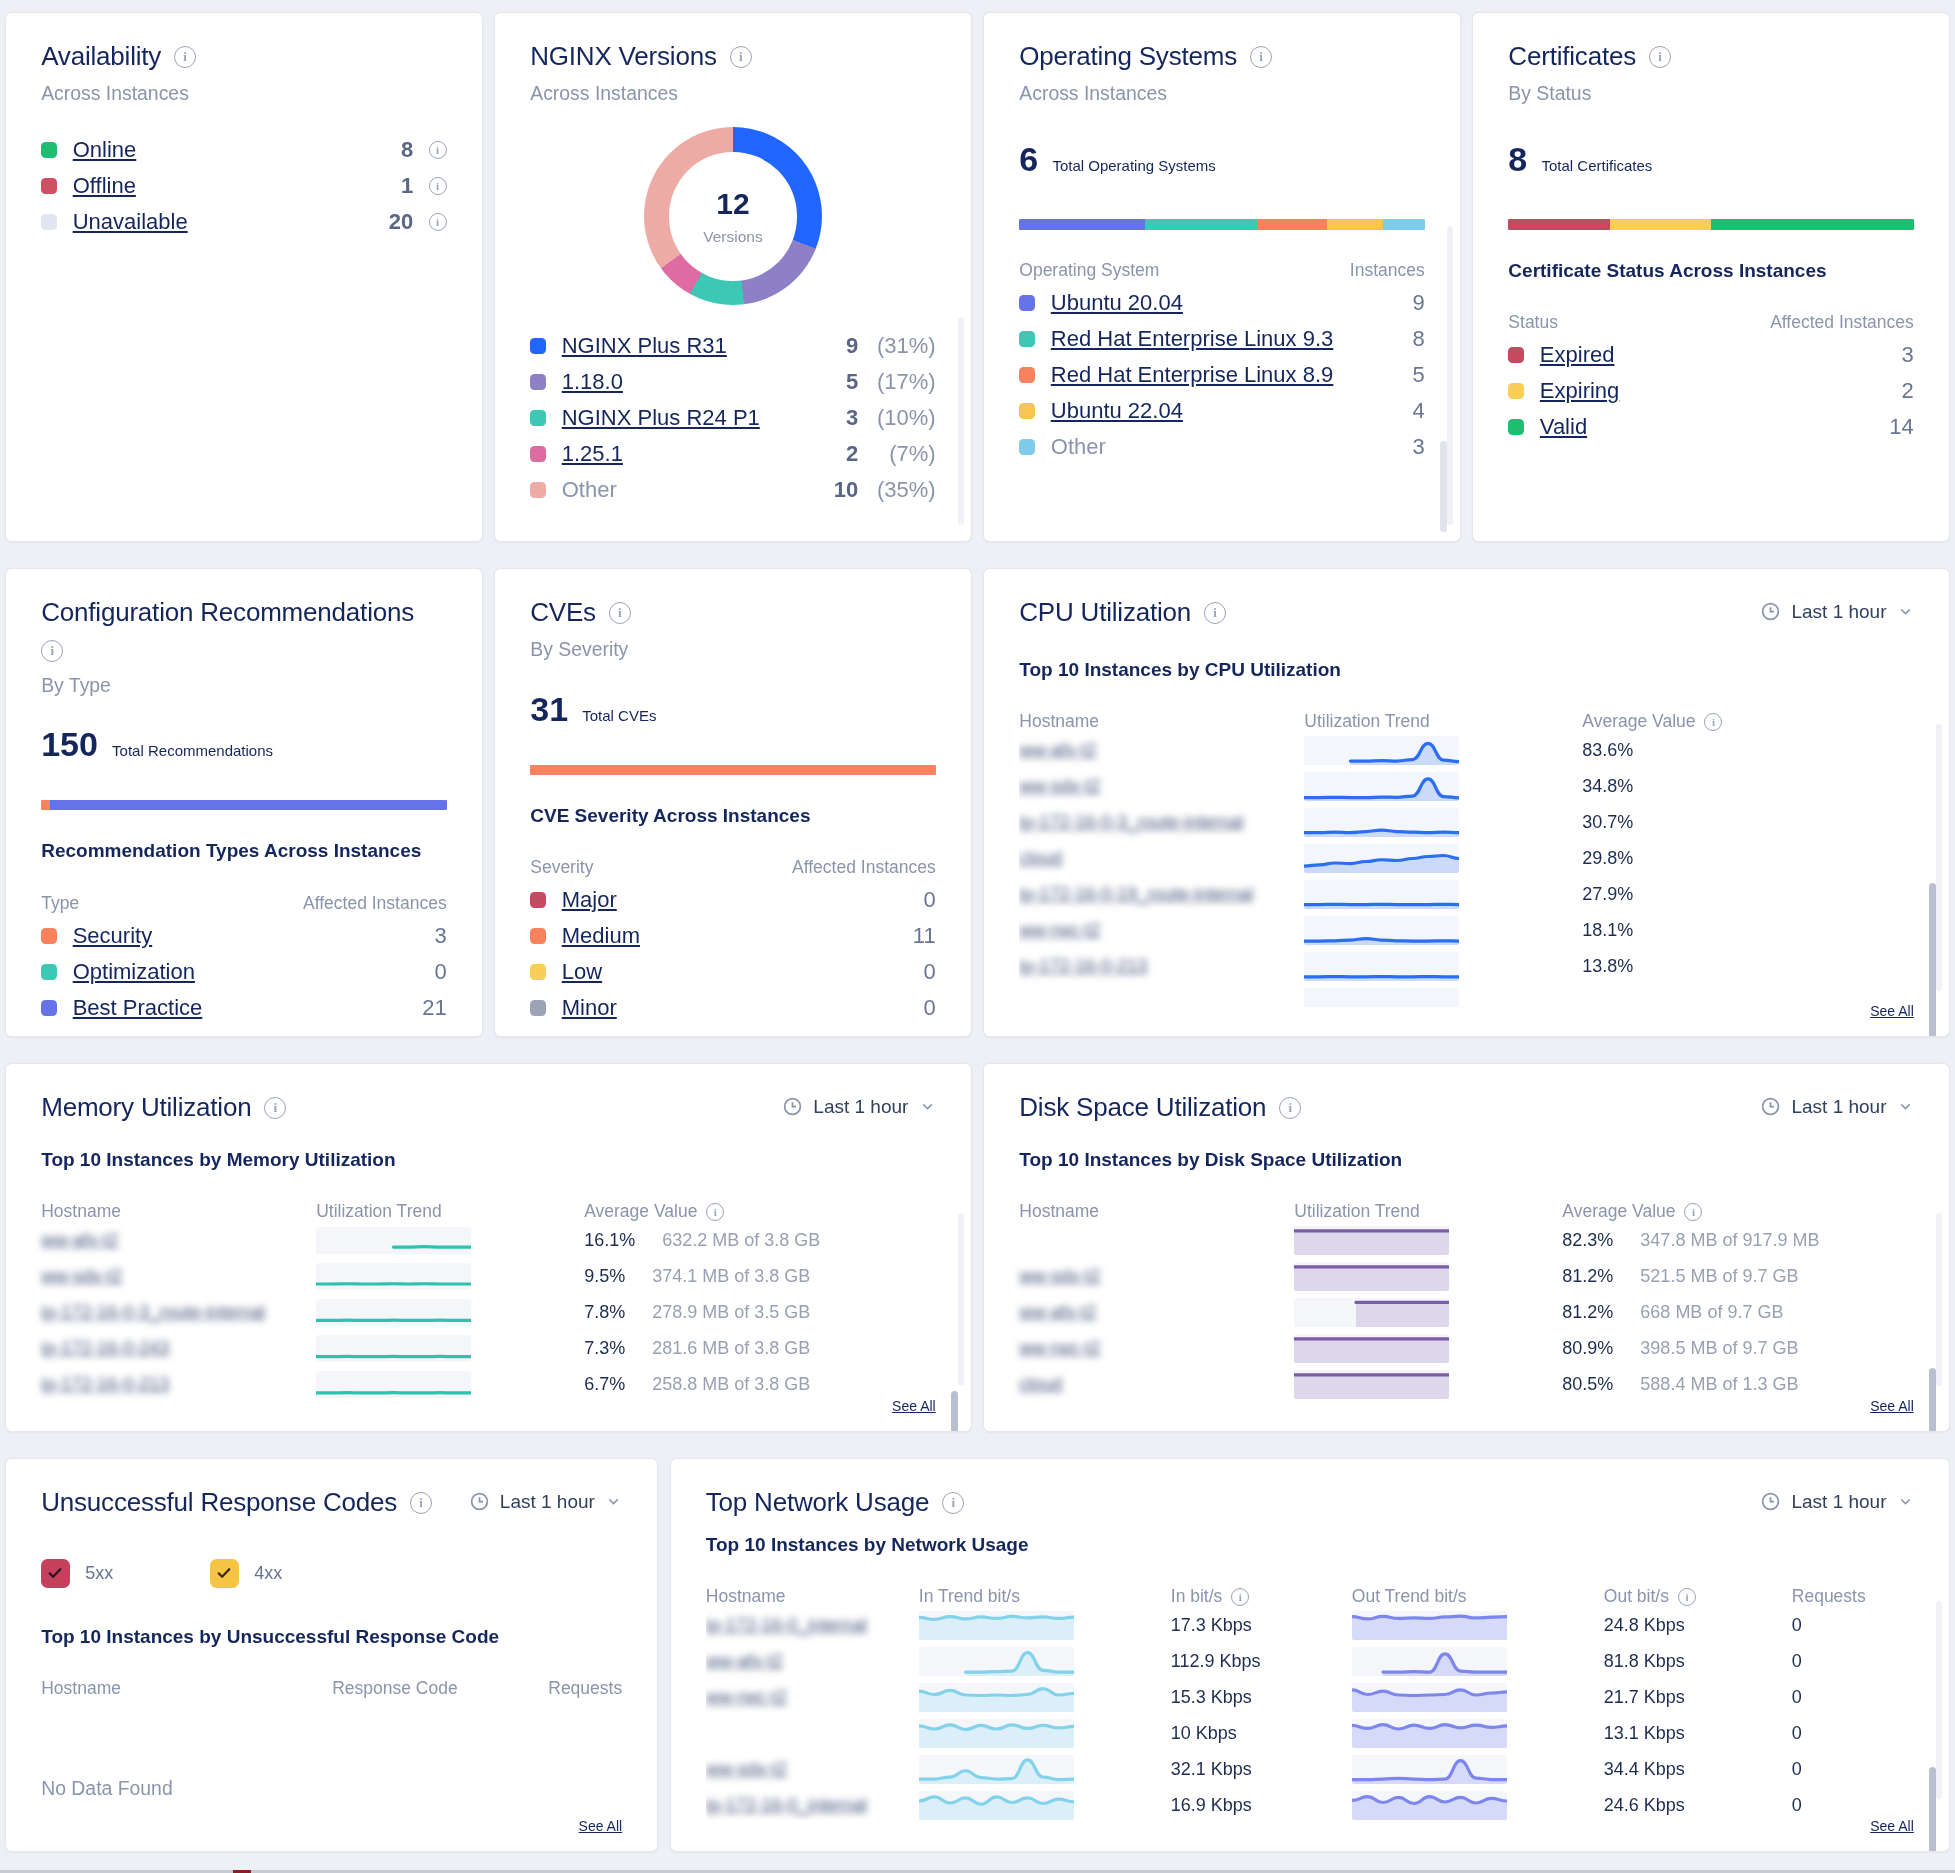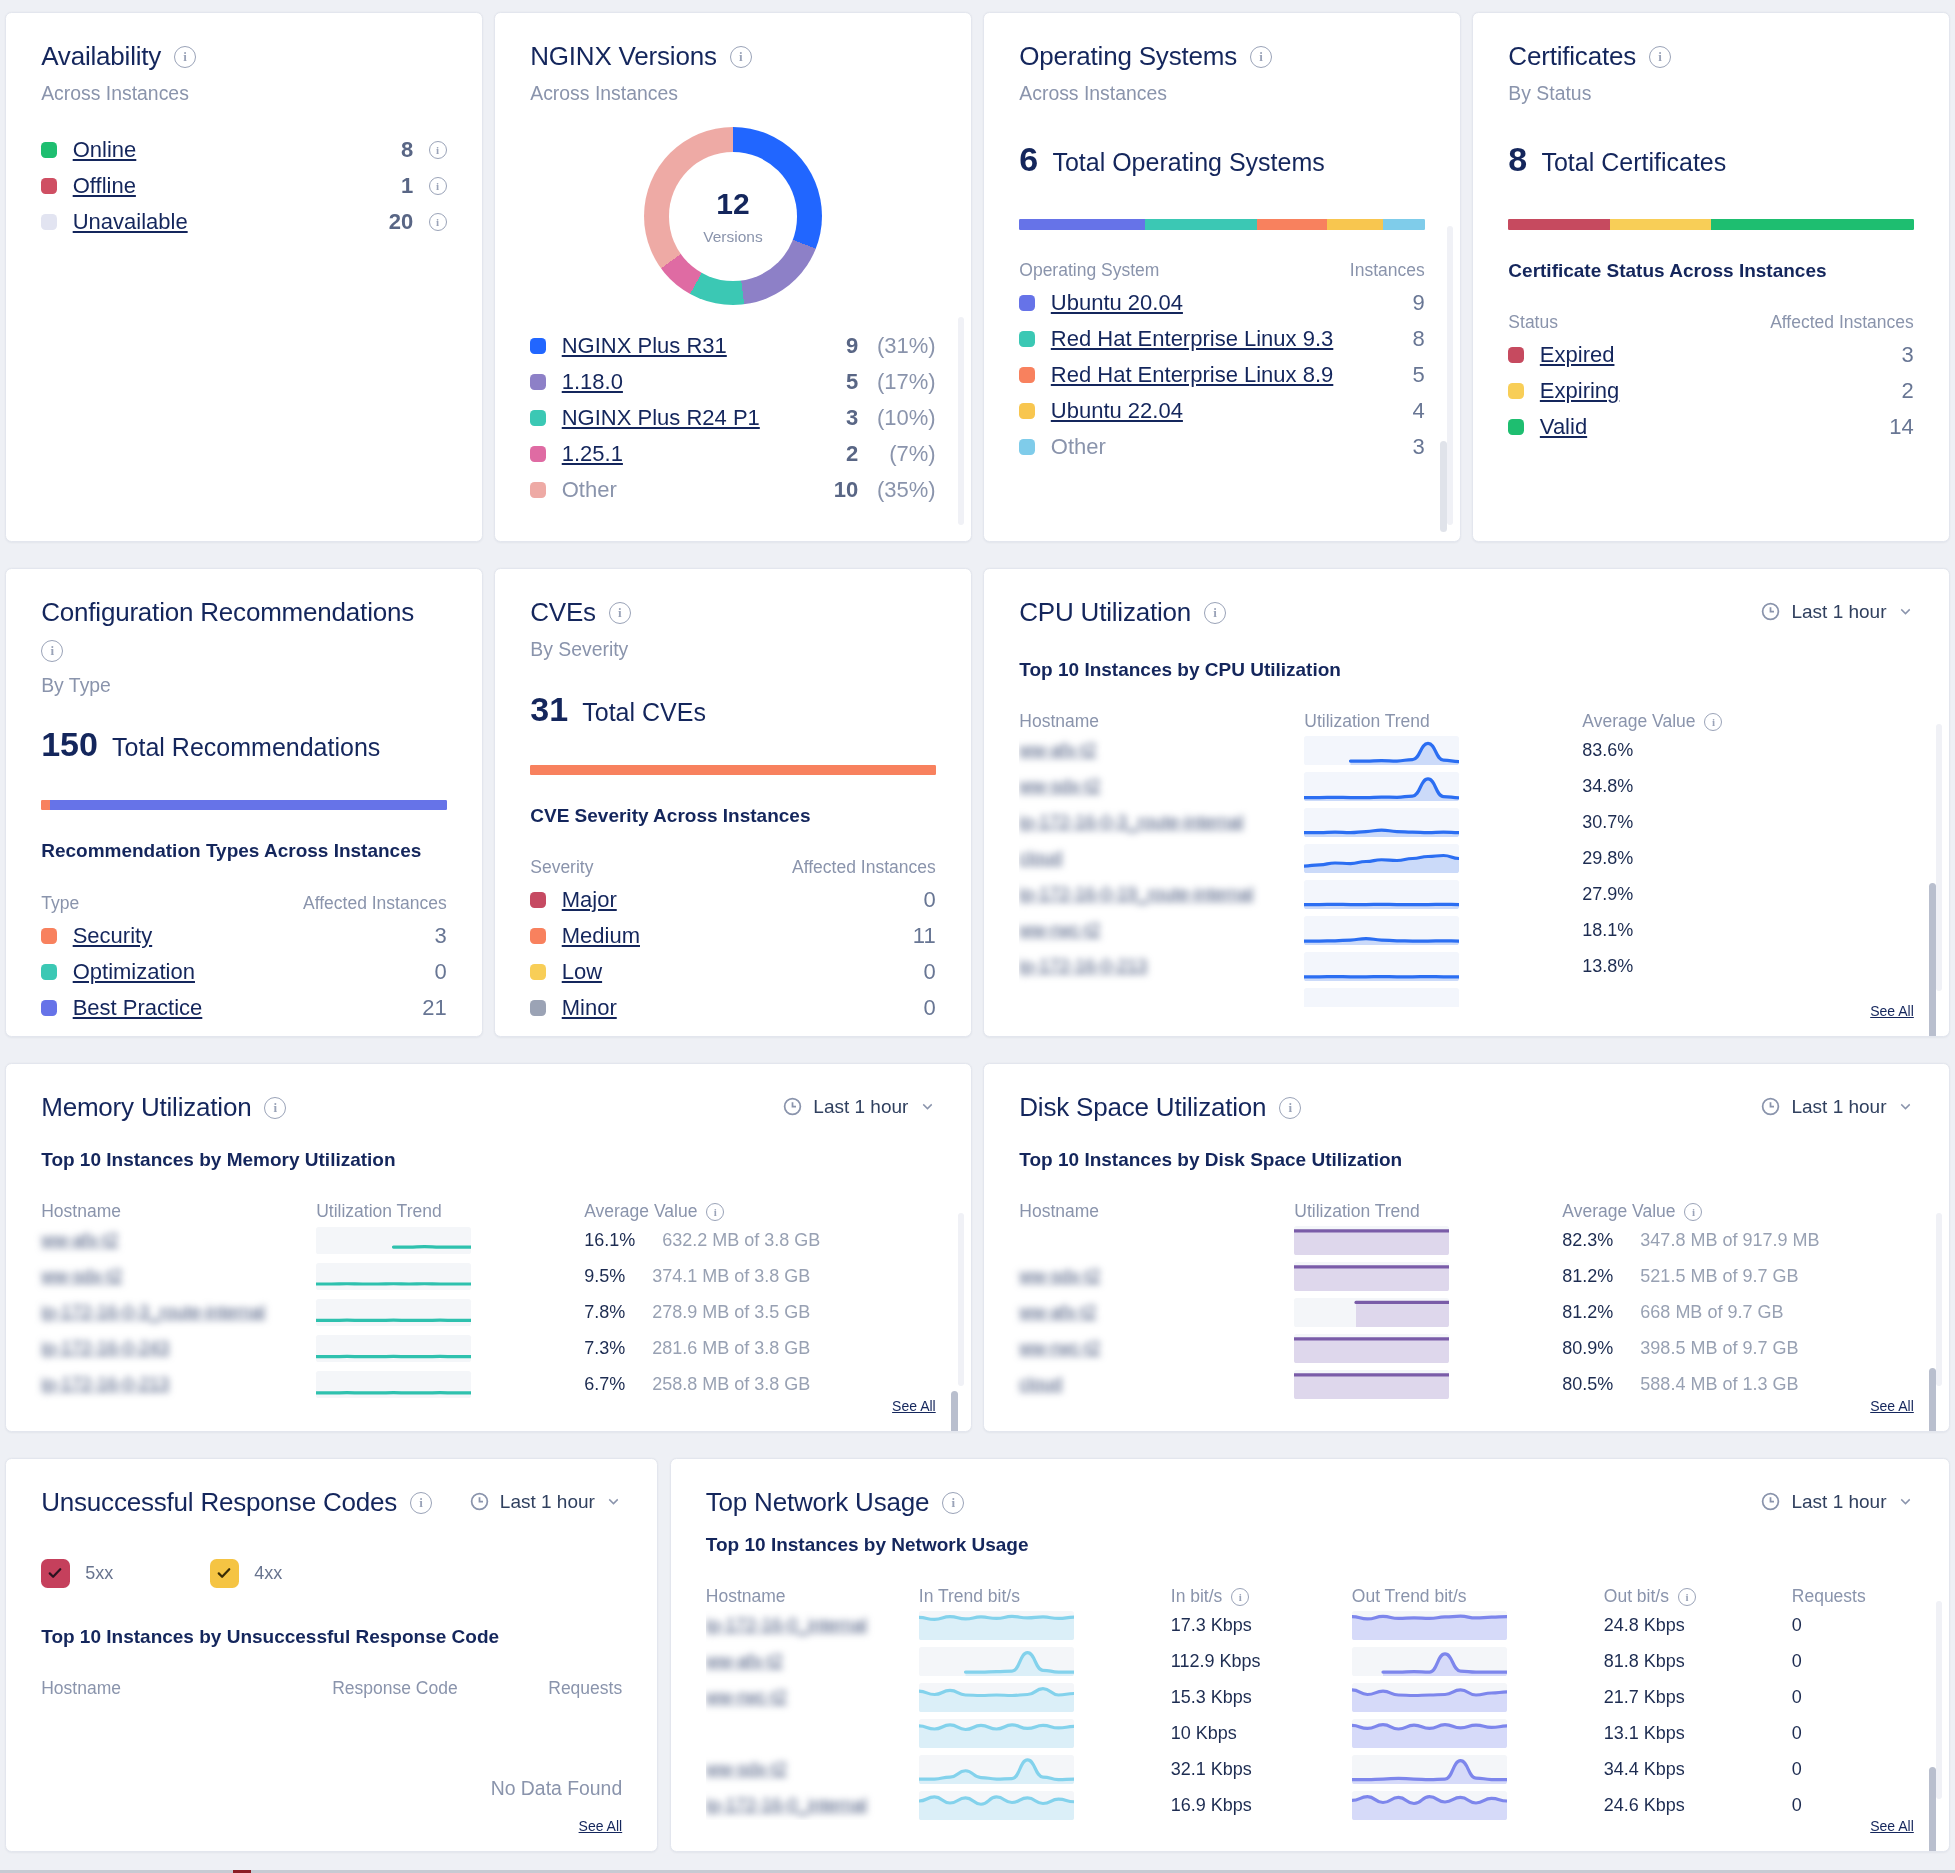--- a/index.html
+++ b/index.html
@@ -28,21 +28,21 @@
   .center-lab{font-size:15.5px;color:#8a94ac}
   .legend{margin-top:27px}
   .lrow{display:flex;align-items:center;height:36px;gap:15.5px;font-size:22px}
   .sw{width:16px;height:16px;border-radius:4.5px;flex:none}
   .llab{color:#14265c;text-decoration:underline;cursor:pointer}
   .llab.nolink{text-decoration:none;color:#8a94ac;cursor:default}
   .lcount{margin-left:auto;color:#596685;font-weight:600}
   .lpct{color:#8a94ac;width:62px;text-align:right}
   .stat{display:flex;align-items:baseline;gap:14.2px;margin-top:35px}
   .stat-num{font-size:34px;font-weight:700;color:#14265c}
-  .stat-lab{font-size:25px;font-weight:500;color:#14265c}
+  .stat-lab{font-size:15px;font-weight:500;color:#14265c}
   .stackbar{display:flex;height:10.3px;margin-top:40px;overflow:hidden;border-radius:1.3px}
   .stackbar .seg{height:100%}
   .sec-title{font-size:19px;font-weight:700;margin-top:30px;color:#14265c}
   .thead{display:flex;justify-content:space-between;font-size:17.5px;color:#8a94ac;margin-top:27px;height:28.5px;align-items:center}
   .list .lrow{height:36px}
   .mcols{font-size:17.5px;color:#8a94ac;margin-top:30px;align-items:center}
   .mcols .colh{display:flex;align-items:center;gap:9px}
   .trow{display:grid;align-items:center;height:36px}
   .cpu-grid{display:grid;grid-template-columns:285px 278px 1fr}
   .mem-grid{display:grid;grid-template-columns:275px 268px 1fr}
@@ -51,21 +51,21 @@
   .spark{width:155px;height:29px;border-radius:2.6px;overflow:hidden}
   .spark svg{width:100%;height:100%;display:block}
   .host{font-size:18px;color:#44547a;text-decoration:underline;white-space:nowrap;overflow:hidden;max-width:95%}
   .blur{filter:blur(3.9px)}
   .val{font-size:18px;color:#1d2c51;display:flex;align-items:baseline;gap:27px}
   .val .size{color:#98a1b3}
   .seeall{position:absolute;right:35px;bottom:17px;font-size:14px;color:#14265c;text-decoration:underline;font-weight:500;cursor:pointer}
   .rows-clip{overflow:hidden}
   .cpu .rows-clip{height:275px}
   .net .rows-clip{height:213px}
-  .nodata{text-align:right;font-size:19.4px;color:#8a94ac;margin-top:78px}
+  .nodata{text-align:left;font-size:19.4px;color:#8a94ac;margin-top:78px}
   .filters{display:flex;gap:97px;margin-top:41px;align-items:center}
   .filter{display:flex;align-items:center;gap:15.5px}
   .cb{width:28.5px;height:28.5px;border-radius:6.5px;display:flex;align-items:center;justify-content:center;cursor:pointer}
   .cb svg{width:18px;height:18px}
   .cblab{font-size:18px;color:#68748f}
   .sb-track{position:absolute;right:6.5px;width:6.5px;background:#f0f1f6;border-radius:3.9px}
   .sb-thumb{position:absolute;right:6.5px;width:6.5px;background:#b9bfce;border-radius:3.9px}
   .sb-thumb.light{background:#e0e3ea}
   .bottom-strip{position:absolute;left:0;right:0;bottom:0;height:4.5px;background:#c7cad3}
   .red-sliver{position:absolute;left:233px;bottom:0;width:18px;height:3.9px;background:#8c1d26;z-index:2}

